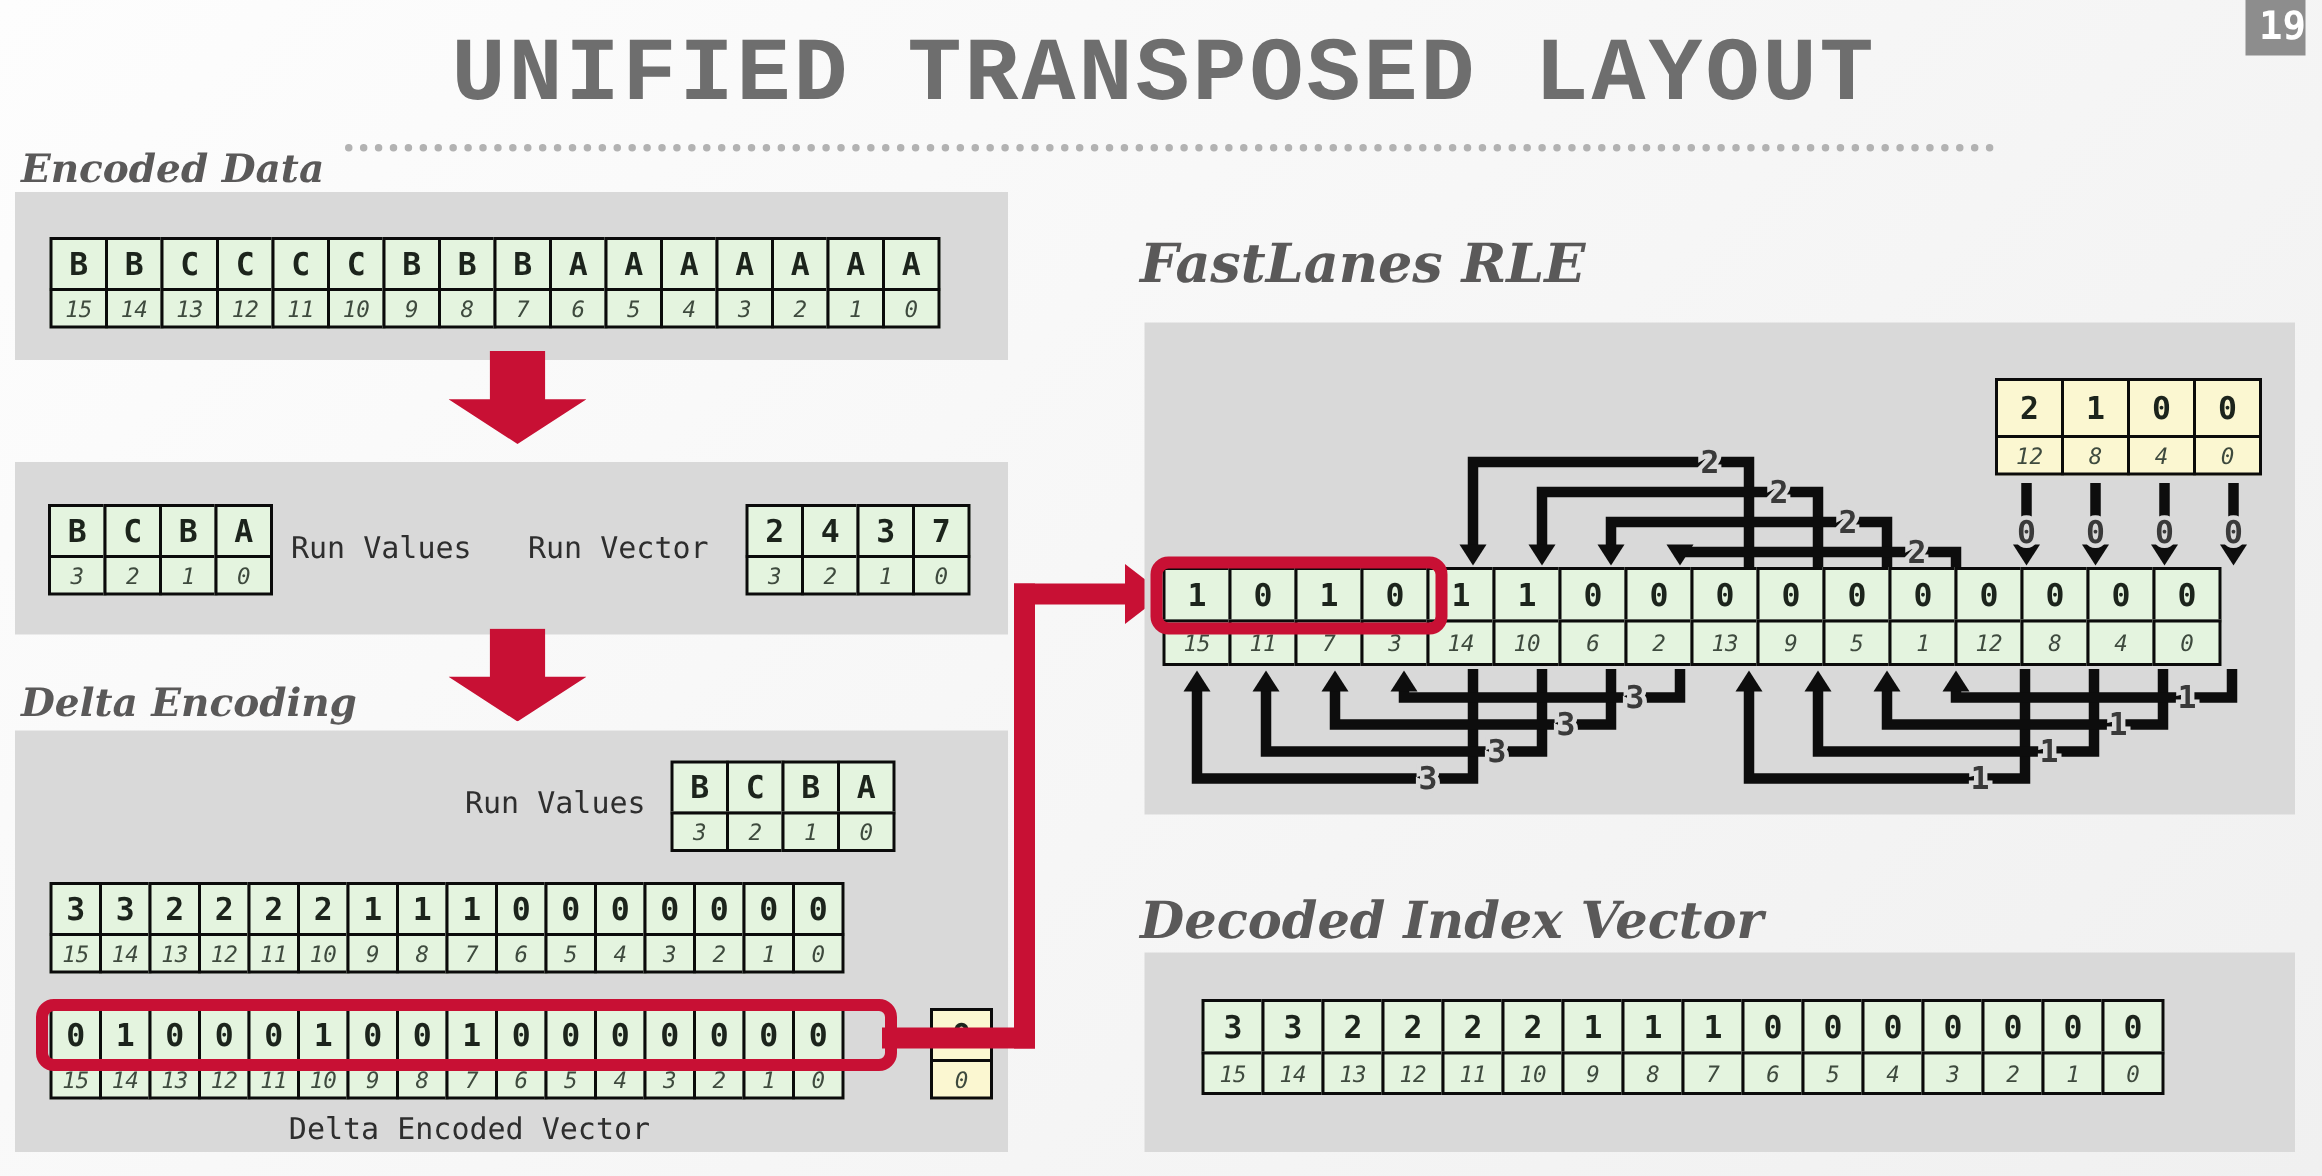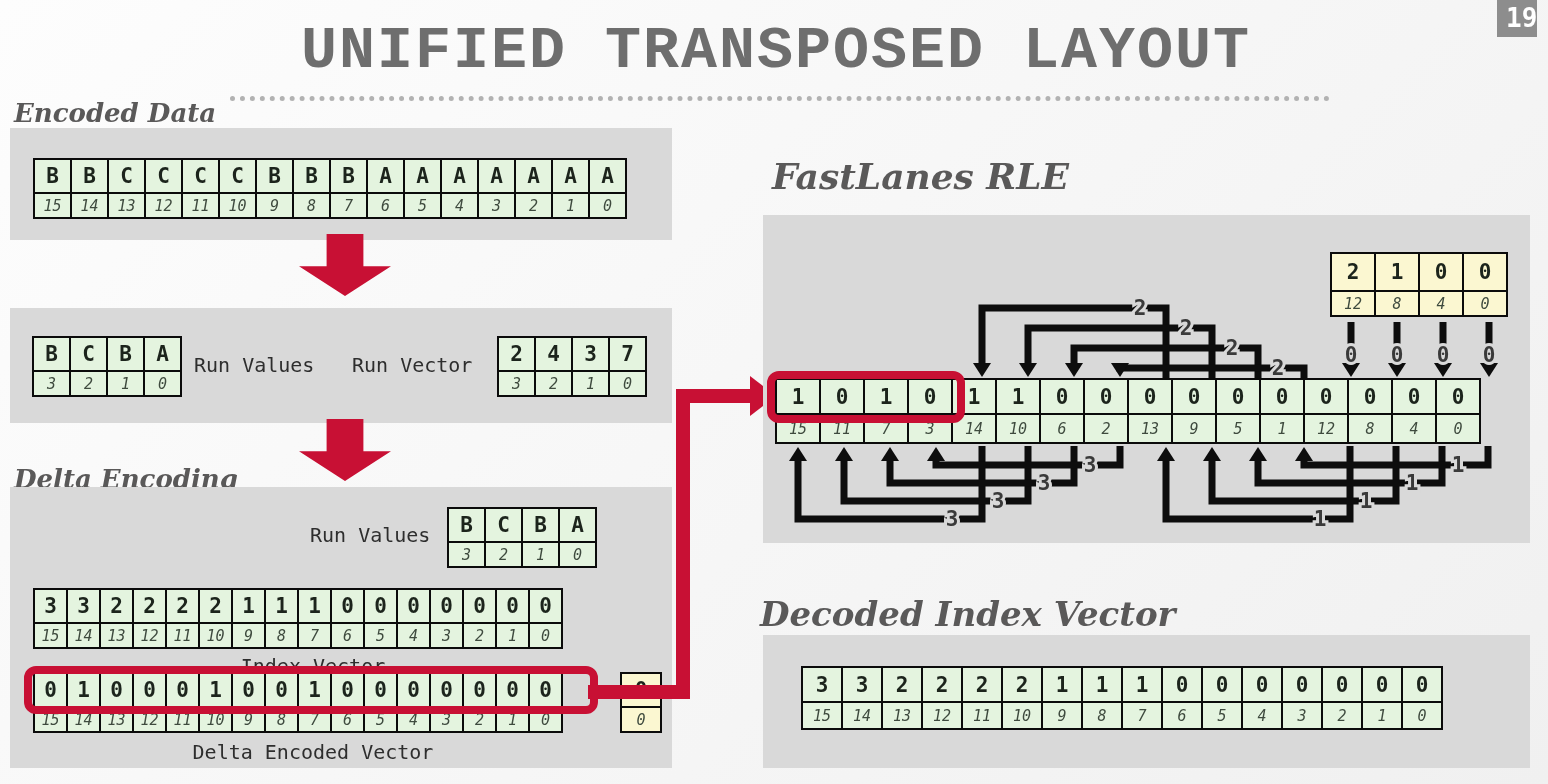--- a/index.html
+++ b/index.html
@@ -10,21 +10,21 @@
   .pagenum{position:absolute;left:1497px;top:0;width:40px;height:37px;background:#8d8d8d;
            color:#fff;font:700 26px/37px "DejaVu Sans Mono",monospace;padding-left:9px;box-sizing:border-box;}
   
   .title{position:absolute;left:4px;right:0;top:20px;text-align:center;color:#6e6e6e;
          font:700 60px/1.05 "Liberation Mono","DejaVu Sans Mono",monospace;letter-spacing:2px;white-space:nowrap;}
   .dots{position:absolute;left:230px;top:96px;width:1100px;height:0;border-top:5px dotted #b2b2b2;}
   
   .heading{position:absolute;color:#5a5959;font-family:"DejaVu Serif","Liberation Serif",serif;
            font-style:italic;font-weight:700;white-space:nowrap;}
   .h-sm{font-size:26px;}
-  .h-lg{font-size:36px;margin-left:12px;}
+  .h-lg{font-size:36px;}
   .h-md{font-size:34px;}
   
   .panel{position:absolute;background:#d9d9d9;}
   
   .cells{position:absolute;display:flex;}
   .cell{display:flex;flex-direction:column;width:var(--cw,39px);margin-left:-2px;}
   .cells .cell:first-child{margin-left:0;}
   .cv{box-sizing:border-box;height:36px;border:2px solid #0b0b0b;background:var(--cbg,#e4f4df);
       display:flex;align-items:center;justify-content:center;
       font:700 21px "DejaVu Sans Mono",monospace;color:#1c241c;}
@@ -170,21 +170,21 @@
         </div>
         <div class="cell">
           <div class="cv">7</div>
           <div class="ci">0</div>
         </div>
       </div>
   </div>
 
   <div class="blockarrow" style="left:299px;top:419px;"></div>
 
-  <div class="heading h-sm" style="left:14px;top:464px;">Delta Encoding</div>
+  <div class="heading h-sm" style="left:14px;top:454px;">Delta Encoding</div>
   <div class="panel" style="left:10px;top:487px;width:662px;height:281px;">
     <div class="mlabel" style="left:300px;top:36px;">Run Values</div>
     <div class="cells" style="left:437px;top:20px;--cw:39px;">
         <div class="cell">
           <div class="cv">B</div>
           <div class="ci">3</div>
         </div>
         <div class="cell">
           <div class="cv">C</div>
           <div class="ci">2</div>
@@ -258,21 +258,20 @@
         </div>
         <div class="cell">
           <div class="cv">0</div>
           <div class="ci">1</div>
         </div>
         <div class="cell">
           <div class="cv">0</div>
           <div class="ci">0</div>
         </div>
       </div>
-    <div class="mlabel ctr" style="left:23px;top:167px;width:560px;">Index Vector</div>
 
     <div class="cells" style="left:23px;top:185px;--cw:35px;">
         <div class="cell">
           <div class="cv">0</div>
           <div class="ci">15</div>
         </div>
         <div class="cell">
           <div class="cv">1</div>
           <div class="ci">14</div>
         </div>

